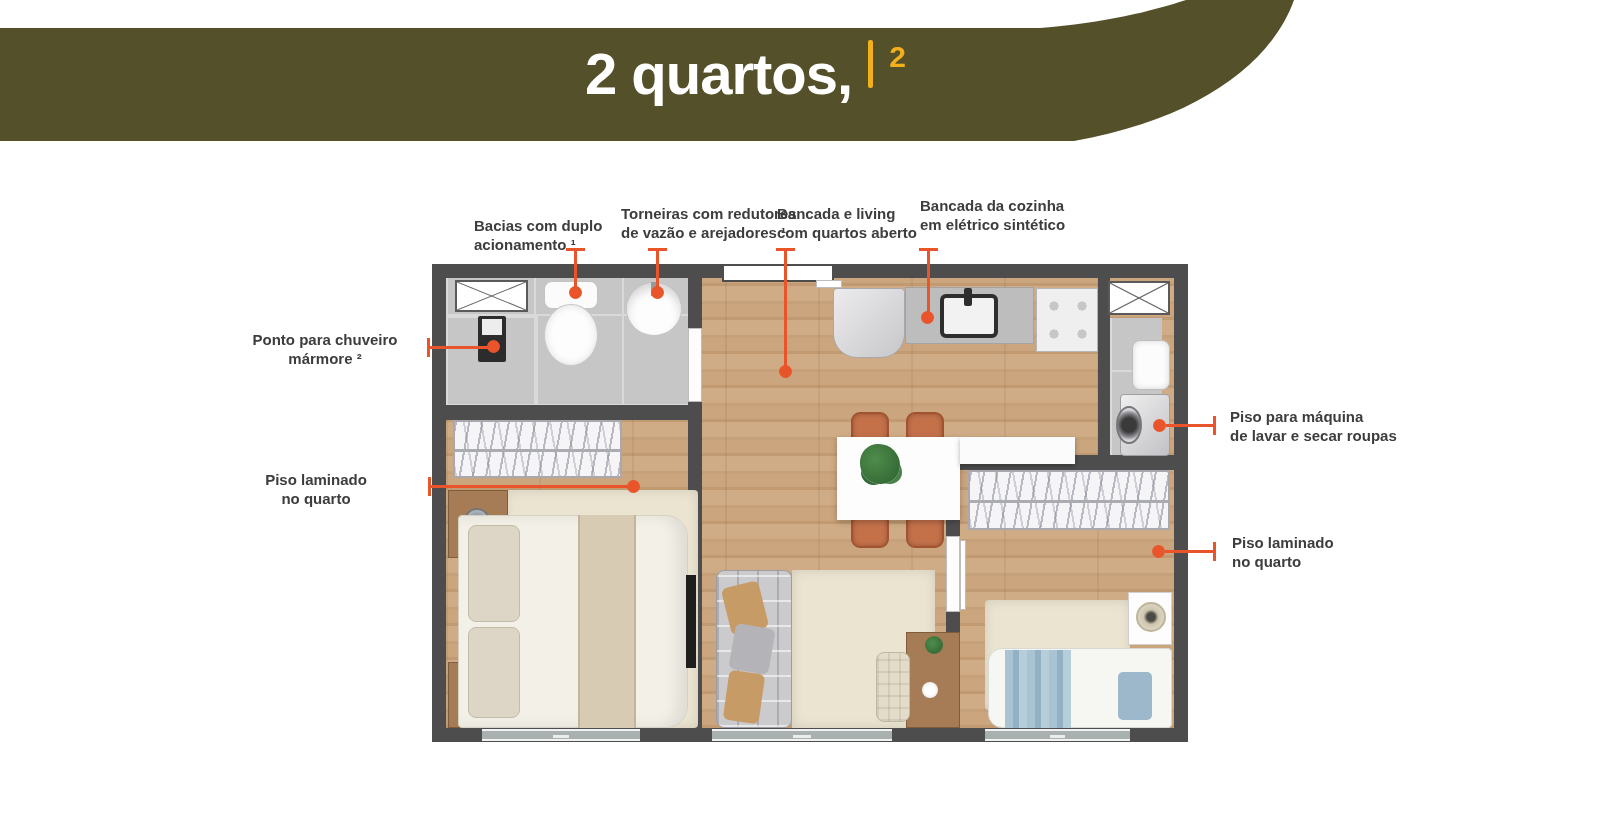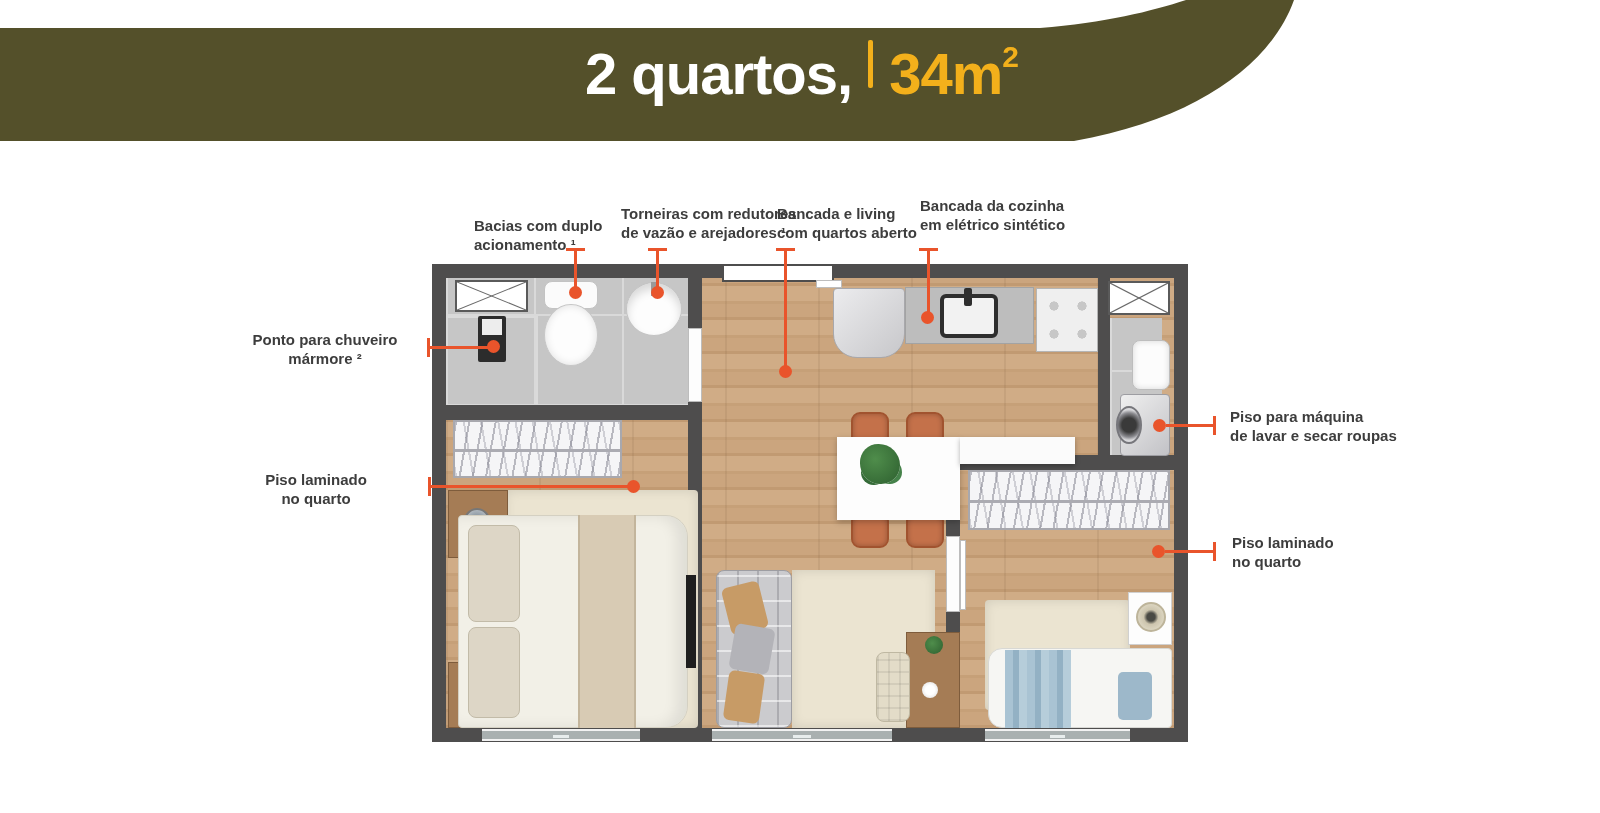--- a/index.html
+++ b/index.html
@@ -48,21 +48,20 @@
 
 <div class="page">
 
   <svg class="band-svg" viewBox="0 0 1600 145" preserveAspectRatio="none">
     <path d="M0,28 L1040,28 C1105,23 1152,11 1186,0 L1294,0 C1272,62 1200,119 1074,141 L0,141 Z" fill="#54502a"></path>
   </svg>
   <div class="title-wrap">
     <span class="title-main">2 quartos,</span>
     <span class="title-div"></span>
     <span class="title-area">
-        <span>34m</span>
         <sup>2</sup>
       </span>
   </div>
 
   <div class="plan">
 
     <div class="wood" style="left:14px;top:14px;width:728px;height:450px;"></div>
     <div class="tile" style="left:14px;top:14px;width:246px;height:128px;"></div>
     <div style="left:104px;top:52px;width:2px;height:90px;background:#dadada;"></div>
     <div style="left:14px;top:52px;width:90px;height:2px;background:#dadada;"></div>

